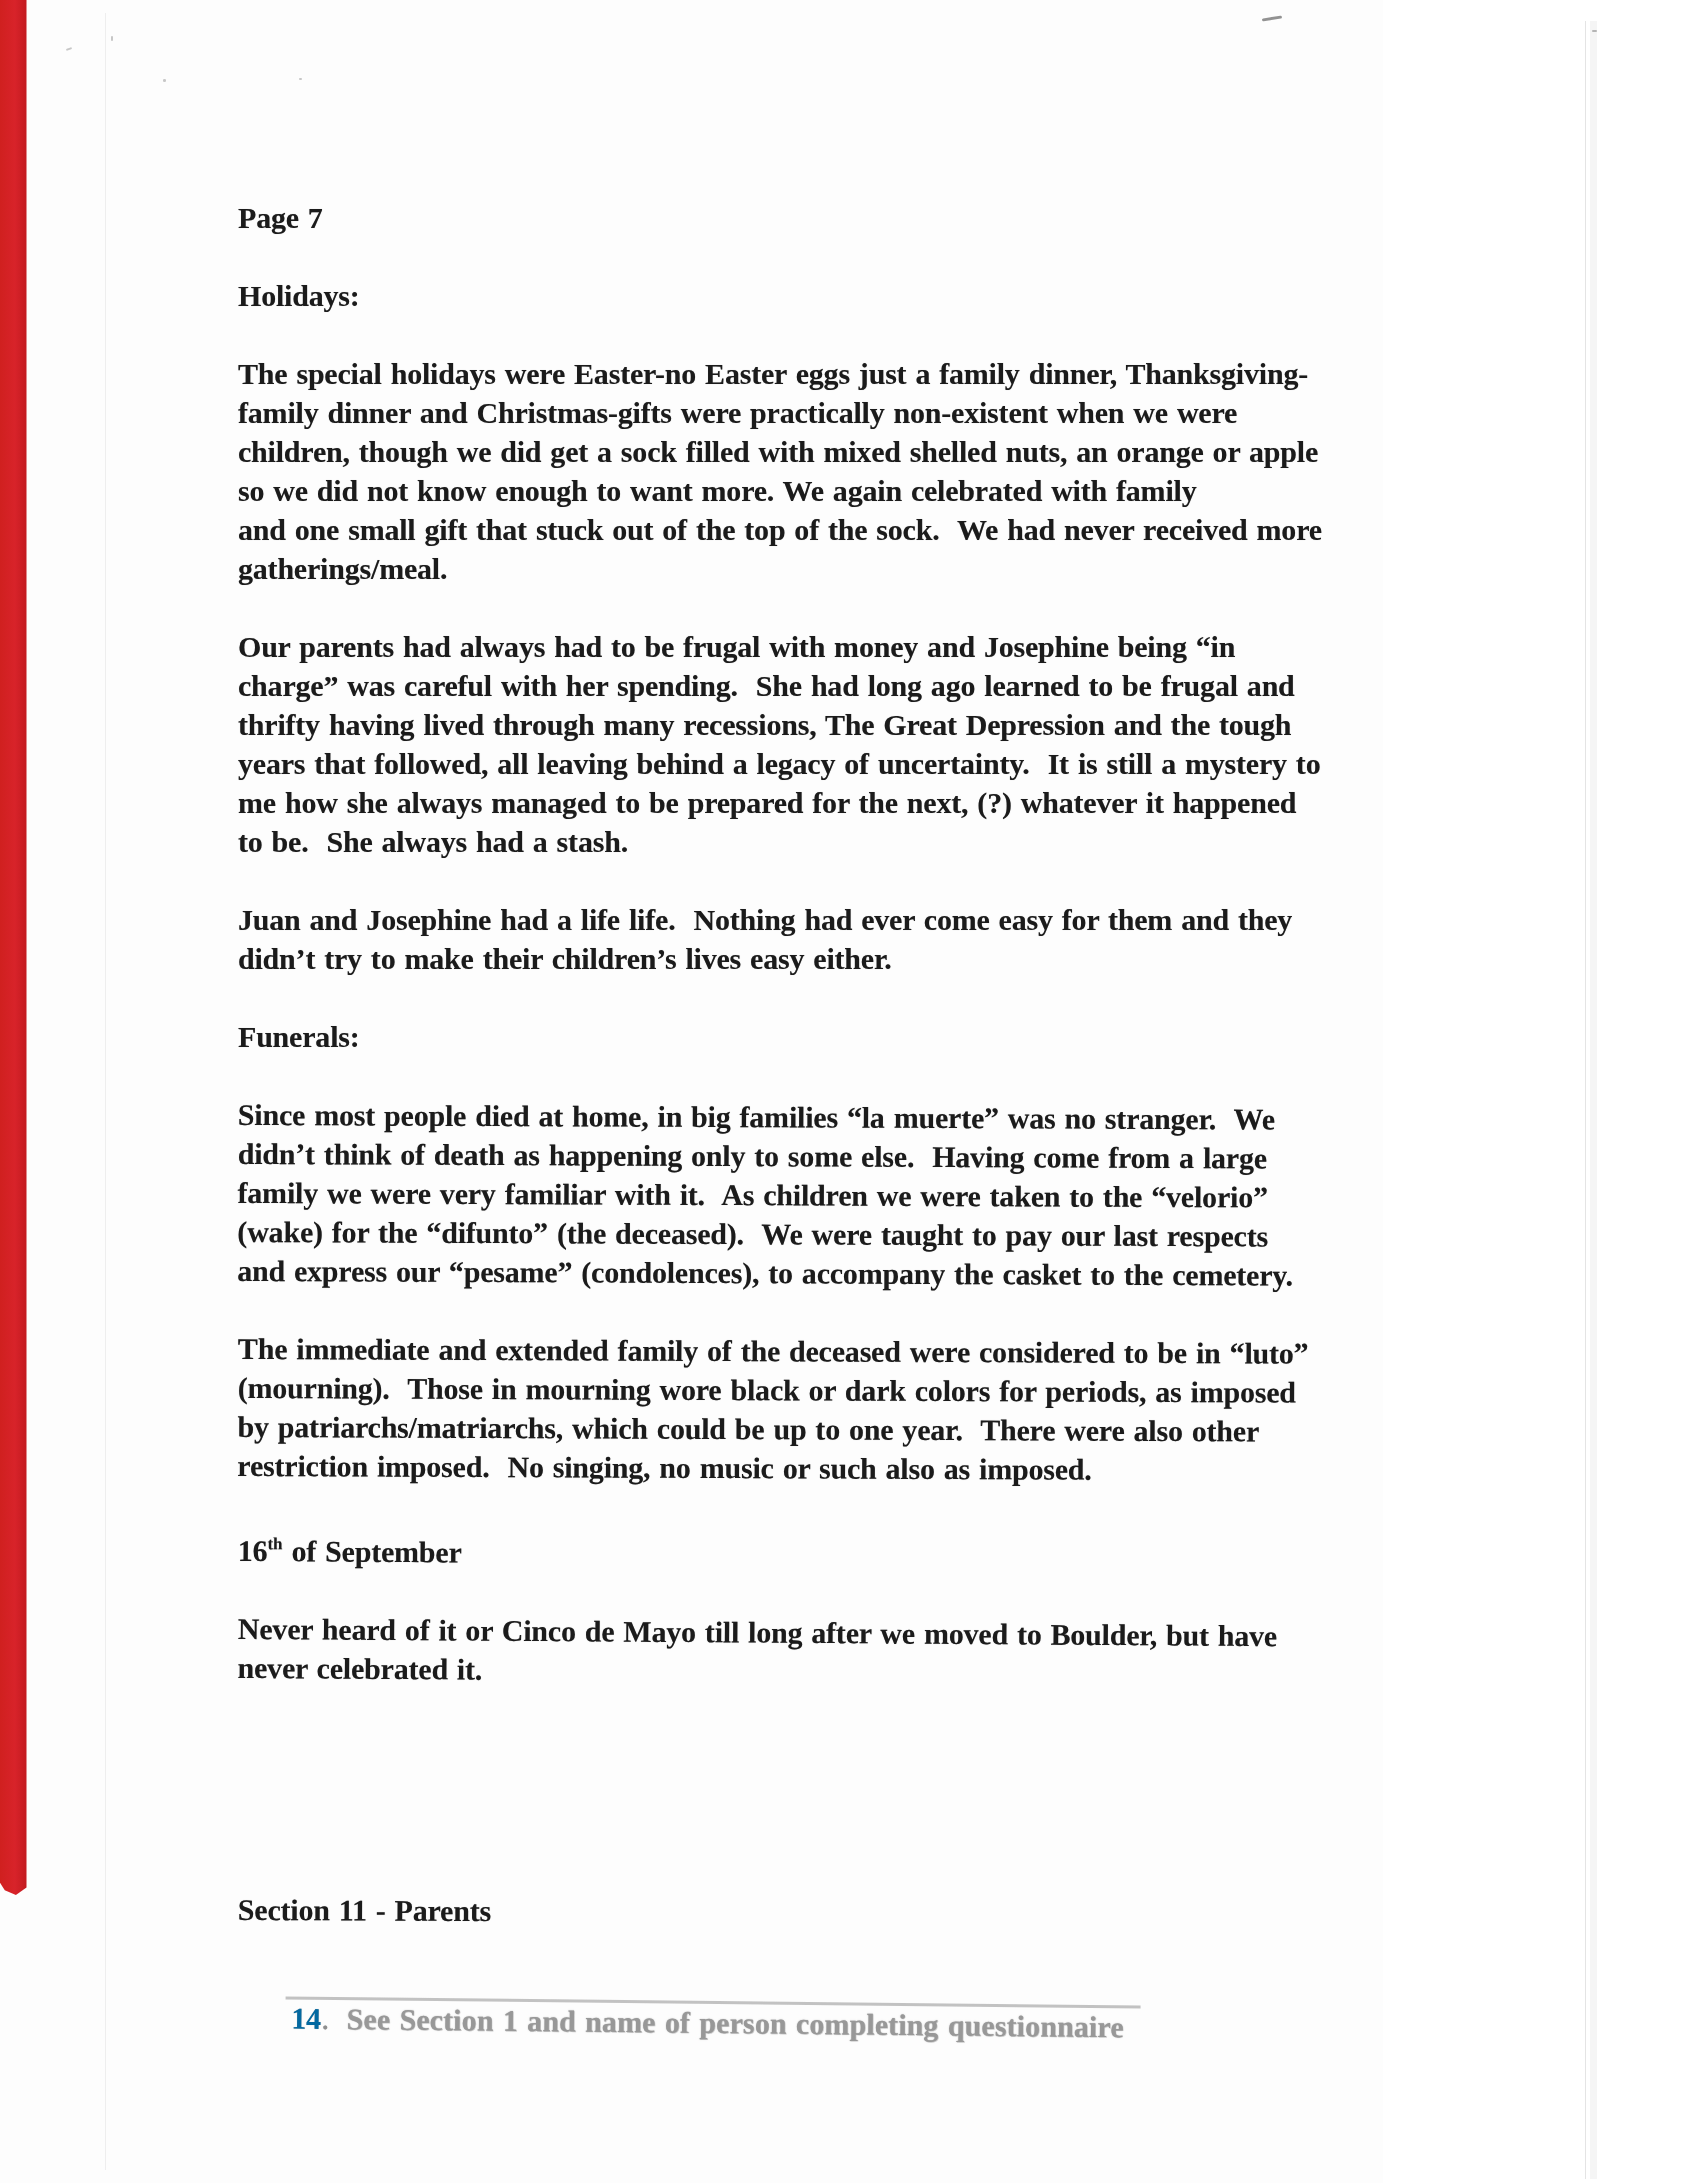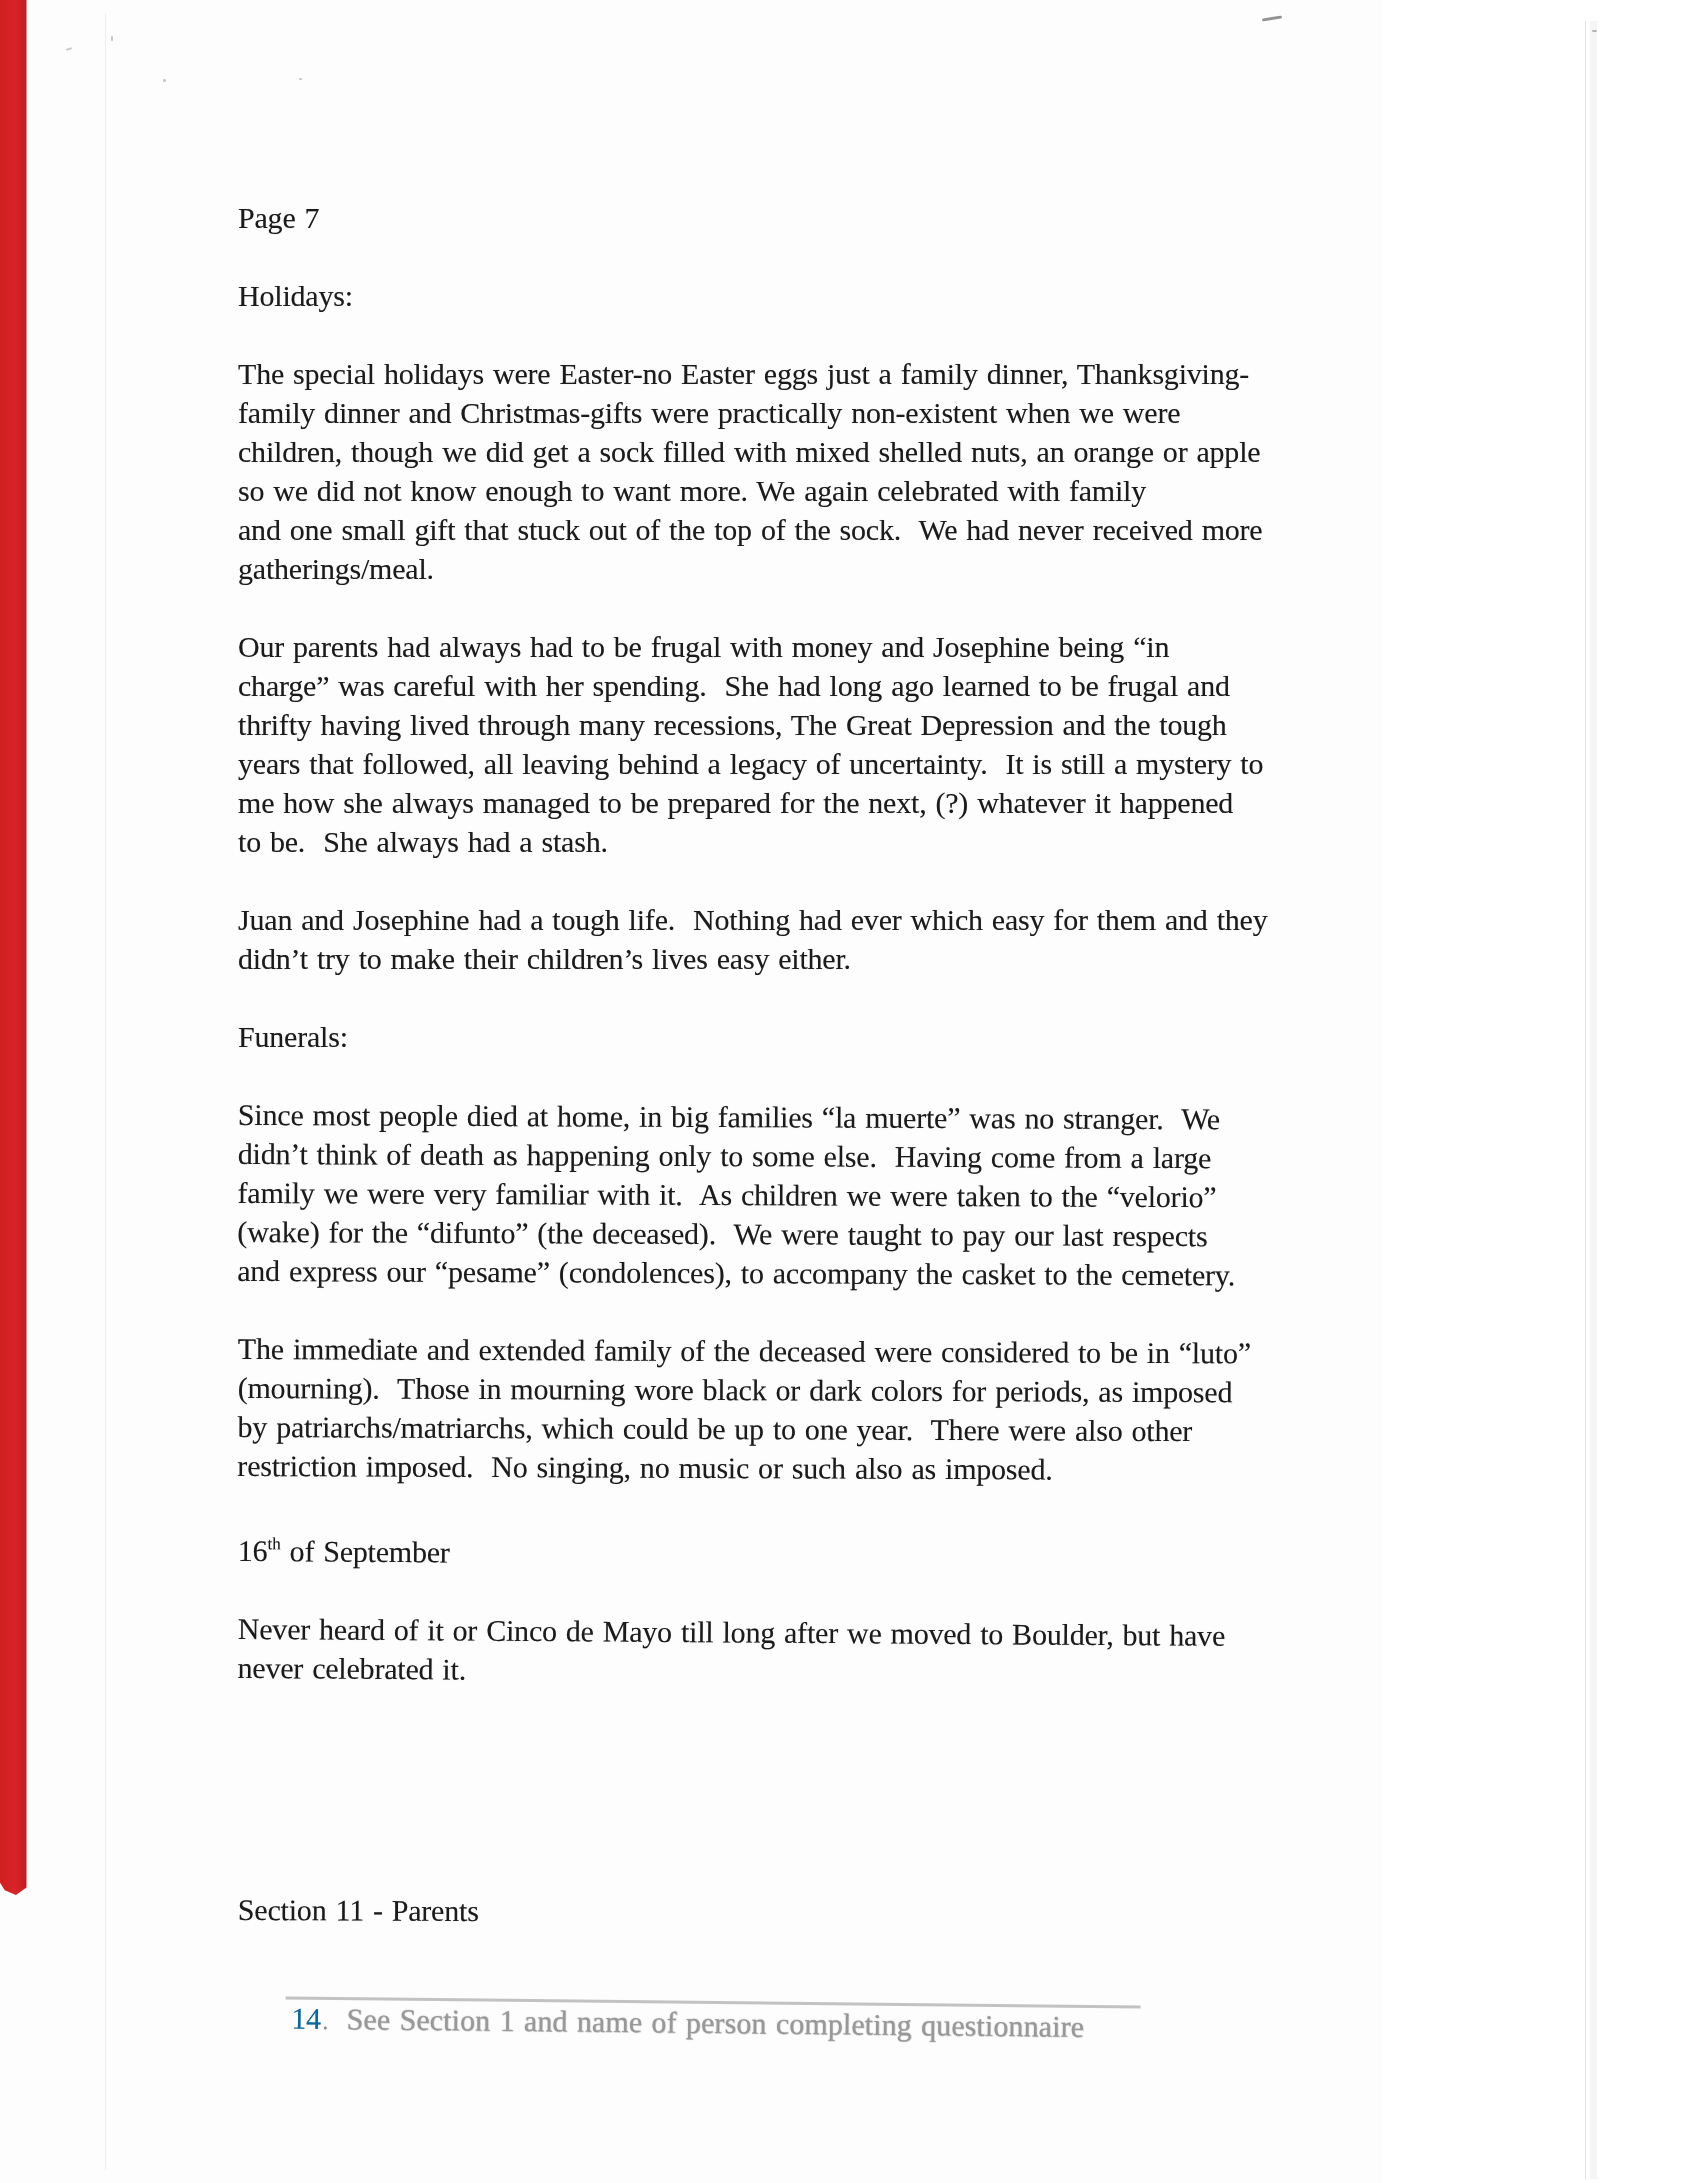--- a/index.html
+++ b/index.html
@@ -1,20 +1,20 @@
 <!DOCTYPE html>
 <html style="font-size:10.6px"><head>
 <meta charset="utf-8">
 <style>
   html,body{margin:0;padding:0;}
   body{width:1687px;height:2183px;background:#ffffff;overflow:hidden;}
   .canvas{
     position:relative;width:1383px;height:2183px;background:#fdfdfd;
     font-family:"Liberation Serif","DejaVu Serif",serif;
-    font-weight:400;color:#1b1b1b;
+    font-weight:700;color:#1b1b1b;
   }
   
   .red-stripe{
     position:absolute;left:0;top:0;width:26.5px;height:1897px;
     background:linear-gradient(90deg,#c51a1e 0%,#d8232a 55%,#c21a1f 100%);
     clip-path:polygon(0 0,100% 0,100% 99.5%,60% 99.9%,18% 99.65%,0 99.25%);
   }
   .edge-line-left{position:absolute;left:105px;top:13.2px;width:1.3px;height:2157px;background:#eeeeee;}
   .edge-line-right-a{position:absolute;left:1585px;top:21px;width:1.3px;height:2158px;background:#e4e4e4;}
   .edge-line-right-b{position:absolute;left:1590px;top:21px;width:6.6px;height:2158px;background:#f5f5f5;}
@@ -86,21 +86,21 @@
     <div class="block">
         <div class="line">Our parents had always had to be frugal with money and Josephine being “in</div>
         <div class="line">charge” was careful with her spending.  She had long ago learned to be frugal and</div>
         <div class="line">thrifty having lived through many recessions, The Great Depression and the tough</div>
         <div class="line">years that followed, all leaving behind a legacy of uncertainty.  It is still a mystery to</div>
         <div class="line">me how she always managed to be prepared for the next, (?) whatever it happened</div>
         <div class="line">to be.  She always had a stash.</div>
       </div>
 
     <div class="block">
-        <div class="line">Juan and Josephine had a tough life.  Nothing had ever which easy for them and they</div>
+        <div class="line">Juan and Josephine had a life life.  Nothing had ever come easy for them and they</div>
         <div class="line">didn’t try to make their children’s lives easy either.</div>
       </div>
 
     <div class="block">Funerals:</div>
 
     <div class="block tilt-a">
         <div class="line">Since most people died at home, in big families “la muerte” was no stranger.  We</div>
         <div class="line">didn’t think of death as happening only to some else.  Having come from a large</div>
         <div class="line">family we were very familiar with it.  As children we were taken to the “velorio”</div>
         <div class="line">(wake) for the “difunto” (the deceased).  We were taught to pay our last respects</div>

